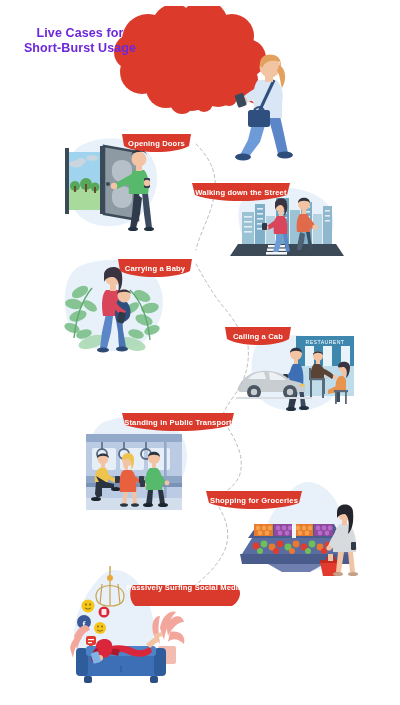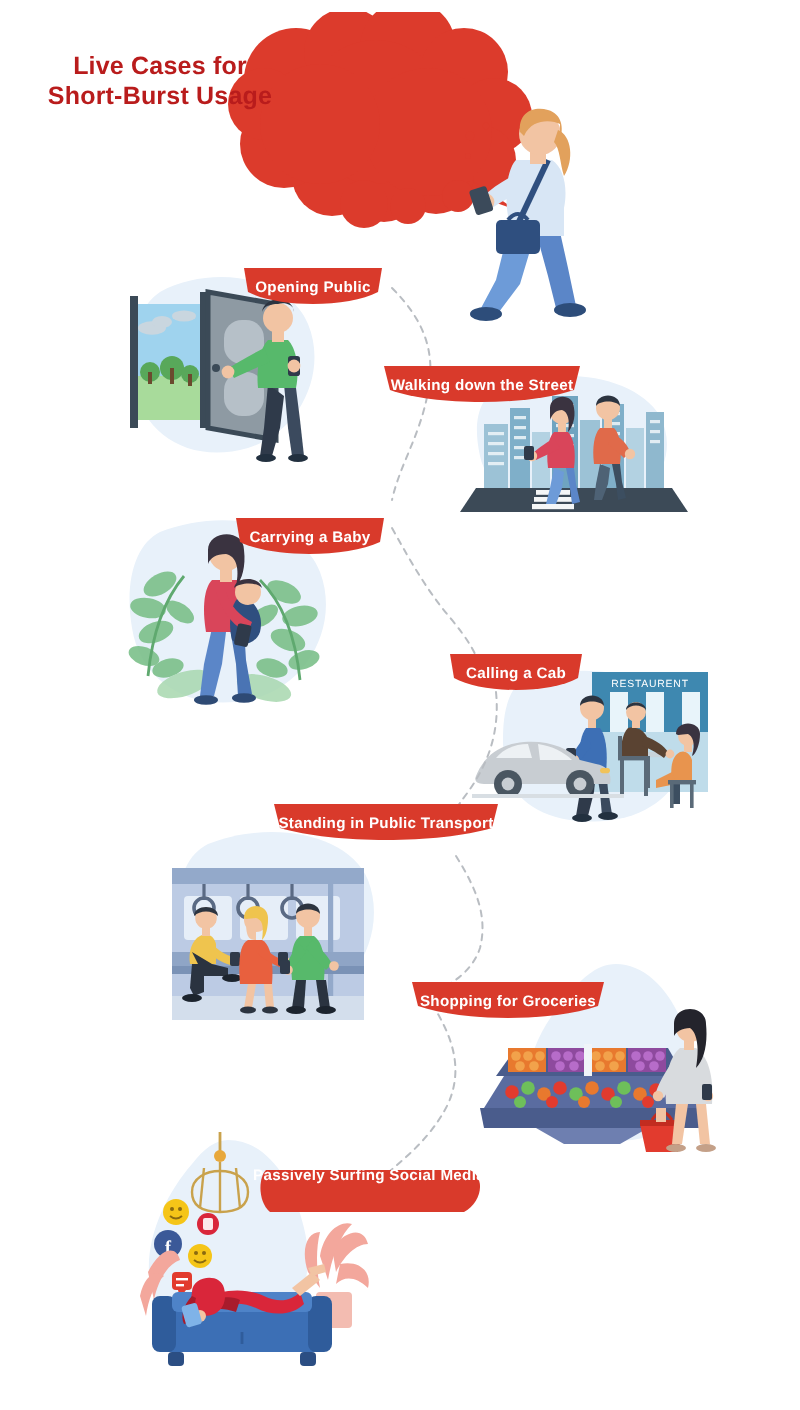--- a/index.html
+++ b/index.html
@@ -12,21 +12,21 @@
   }
   #root{position:relative;width:400px;height:705px;overflow:hidden;}
 
   
   .title-cloud{
     position:absolute;left:108px;top:6px;width:160px;height:112px;
   }
   .title-text{
     position:absolute;left:0;top:26px;width:160px;
     text-align:center;
-    color:#b91c1c;
+    color:#6d28d9;
     font-weight:bold;
     font-size:12.5px;
     line-height:15px;
     letter-spacing:.1px;
     z-index:4;
     pointer-events:none;
   }
   .title-text .l2{display:block;}
 
   
@@ -616,21 +616,21 @@
         <circle cx="34" cy="92" r="3" fill="#F2C4A3"></circle>
         <rect x="26" y="86" width="8" height="11" rx="1.6" fill="#7FB3E8" transform="rotate(-16 30 92)"></rect>
       </g>
     </svg>
   </div>
 
   <div class="banner" style="left:122px;top:134px;width:69px;">
     <svg class="bg" viewBox="0 0 69 21" preserveAspectRatio="none">
       <path d="M0 0 L69 0 L67 12 C 52 20 17 20 2 12 Z" fill="#D93A2B"></path>
     </svg>
-    <span class="txt">Opening Public</span>
+    <span class="txt">Opening Doors</span>
   </div>
 
   <div class="banner" style="left:192px;top:183px;width:98px;">
     <svg class="bg" viewBox="0 0 98 21" preserveAspectRatio="none">
       <path d="M0 0 L98 0 L95 12 C 72 20 25 20 3 12 Z" fill="#D93A2B"></path>
     </svg>
     <span class="txt">Walking down the Street</span>
   </div>
 
   <div class="banner" style="left:225px;top:327px;width:66px;">
@@ -640,21 +640,21 @@
     <span class="txt">Calling a Cab</span>
   </div>
 
   <div class="banner" style="left:118px;top:259px;width:74px;">
     <svg class="bg" viewBox="0 0 74 21" preserveAspectRatio="none">
       <path d="M0 0 L74 0 L72 12 C 55 20 18 20 2 12 Z" fill="#D93A2B"></path>
     </svg>
     <span class="txt">Carrying a Baby</span>
   </div>
 
-  <div class="banner" style="left:122px;top:402px;width:112px;margin-left:15px;">
+  <div class="banner" style="left:122px;top:413px;width:112px;">
     <svg class="bg" viewBox="0 0 112 21" preserveAspectRatio="none">
       <path d="M0 0 L112 0 L109 12 C 82 20 30 20 3 12 Z" fill="#D93A2B"></path>
     </svg>
     <span class="txt">Standing in Public Transport</span>
   </div>
 
   <div class="banner" style="left:206px;top:491px;width:96px;">
     <svg class="bg" viewBox="0 0 96 21" preserveAspectRatio="none">
       <path d="M0 0 L96 0 L93 12 C 70 20 26 20 3 12 Z" fill="#D93A2B"></path>
     </svg>

